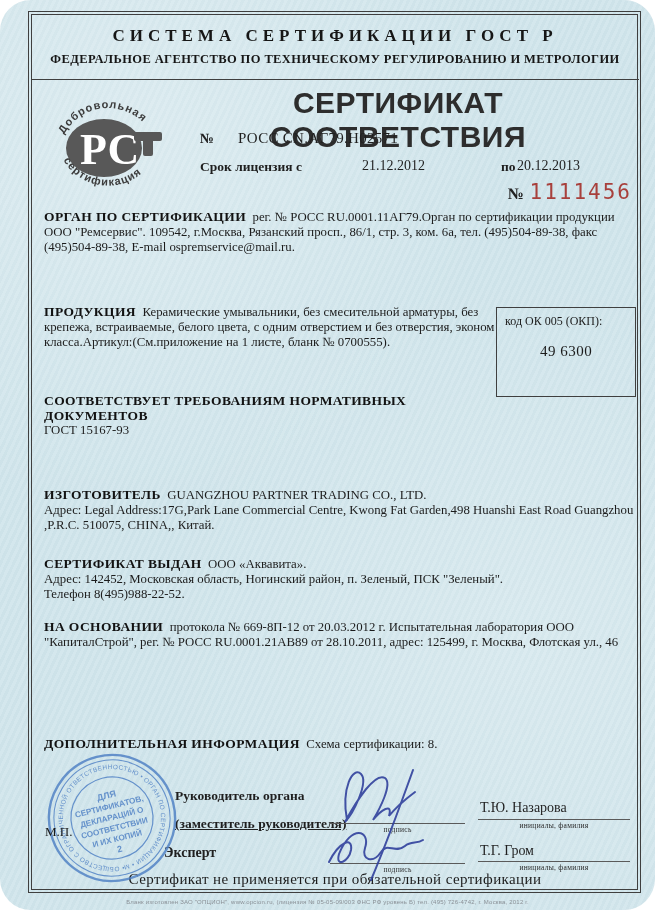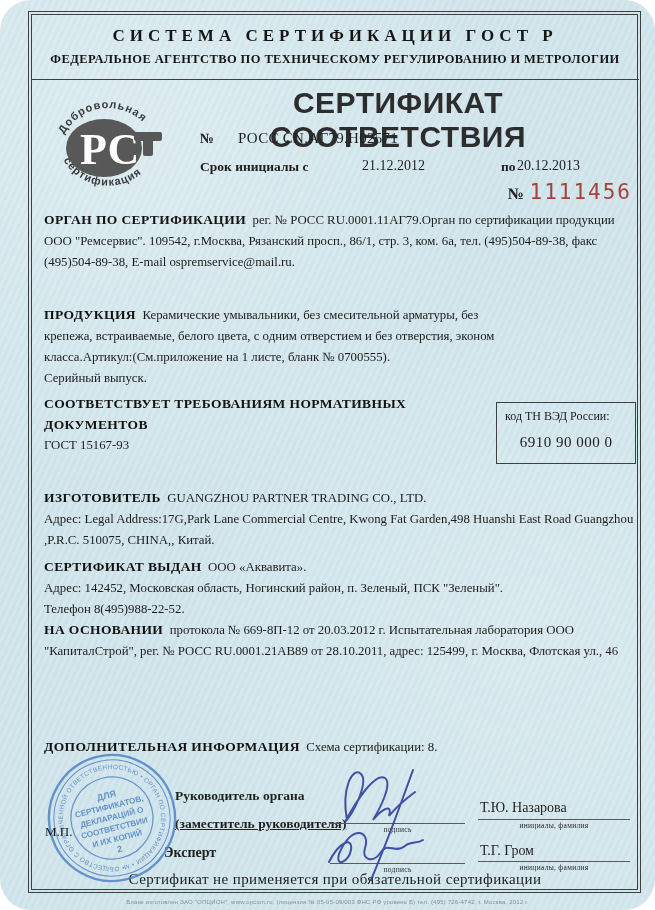--- a/index.html
+++ b/index.html
@@ -22,21 +22,21 @@
   .doc-title{left:168px; top:86px; width:460px; font-family:"Liberation Sans", sans-serif; font-weight:bold; font-size:30px; letter-spacing:.5px; color:#2d2d2d;}
   .no-label{left:200px; top:131px; font-weight:bold; font-size:14px;}
   .no-value{left:238px; top:130px; font-size:15px; letter-spacing:.3px;}
   .validity{left:200px; top:159px; font-weight:bold; font-size:13.5px;}
   .date-from{left:362px; top:158px; font-size:14px;}
   .po{left:453px; top:159px; font-weight:bold; font-size:13.5px;margin-left:48px;}
   .date-to{left:517px; top:158px; font-size:14px;}
   .blank-no{left:430px; top:180px; width:202px; text-align:right;}
   .blank-no .nsign{font-weight:bold; font-size:16px; color:#222; margin-right:6px;}
   .blank-no .digits{font-family:"DejaVu Sans Mono", monospace; font-size:21px; color:#a8403c; letter-spacing:2px;}
-  .body-block{font-size:12.8px; line-height:21px; color:#1c1c1c;}
+  .body-block{font-size:12.8px; line-height:15px; color:#1c1c1c;}
   .body-block p{margin:0;}
   .lbl{font-weight:bold; font-size:13.5px; letter-spacing:.4px; color:#121212;}
   .organ{left:44px; top:209px; width:592px;}
   .production{left:44px; top:304px; width:452px;}
   .conforms{left:44px; top:393px; width:452px;}
   .code-box{border:1.2px solid #3f3f3f; font-size:12px; color:#1c1c1c; padding:6px 8px;}
   .okp-box{left:496px; top:307px; width:122px; height:76px;}
   .tnved-box{left:496px; top:402px; width:122px; height:48px;}
   .code-box .val{display:block; text-align:center; margin-top:14px; font-size:15px; letter-spacing:.5px;}
   .tnved-box .val{margin-top:10px;}
@@ -92,47 +92,46 @@
     <text x="34" y="78" font-family="Liberation Serif, serif" font-size="44" font-weight="bold" fill="#ffffff">РС</text>
     <rect x="88" y="46" width="28" height="9" rx="2" fill="#585858"></rect>
     <rect x="97" y="46" width="10" height="24" rx="2" fill="#585858"></rect>
     <text font-family="Liberation Sans, sans-serif" font-size="11" font-weight="bold" fill="#3c3c3c" letter-spacing="1">
       <textPath href="#arcBot" startOffset="10%">сертификация</textPath>
     </text>
   </svg>
 
   <div class="abs no-label">№</div>
   <div class="abs no-value">РОСС CN.АГ79.Н02571</div>
-  <div class="abs validity">Срок инициалы с</div>
+  <div class="abs validity">Срок лицензия с</div>
   <div class="abs date-from">21.12.2012</div>
   <div class="abs po">по</div>
   <div class="abs date-to">20.12.2013</div>
   <div class="abs blank-no">
     <span class="nsign">№</span><span class="digits">1111456</span>
   </div>
 
   <div class="abs body-block organ">
     <p><span class="lbl">ОРГАН ПО СЕРТИФИКАЦИИ</span>&nbsp;&nbsp;<span>рег. № РОСС RU.0001.11АГ79.Орган по сертификации продукции ООО "Ремсервис". 109542, г.Москва, Рязанский просп., 86/1, стр. 3, ком. 6а, тел. (495)504-89-38, факс (495)504-89-38, E-mail ospremservice@mail.ru.</span></p>
   </div>
 
   <div class="abs body-block production">
     <p><span class="lbl">ПРОДУКЦИЯ</span>&nbsp;&nbsp;<span>Керамические умывальники, без смесительной арматуры, без крепежа, встраиваемые, белого цвета, с одним отверстием и без отверстия, эконом класса.Артикул:(См.приложение на 1 листе, бланк № 0700555).</span></p>
-    <p>Серийный выпуск.</p>
-  </div>
-
+  </div>
+
+  <div class="abs code-box okp-box">
+    <span>код ОК 005 (ОКП):</span>
+    <span class="val">49 6300</span>
+  </div>
 
   <div class="abs body-block conforms">
     <p class="lbl">СООТВЕТСТВУЕТ ТРЕБОВАНИЯМ НОРМАТИВНЫХ ДОКУМЕНТОВ</p>
     <p>ГОСТ 15167-93</p>
   </div>
 
-  <div class="abs code-box tnved-box">
-    <span>код ТН ВЭД России:</span>
-    <span class="val">6910 90 000 0</span>
-  </div>
 
   <div class="abs body-block manufacturer">
     <p><span class="lbl">ИЗГОТОВИТЕЛЬ</span>&nbsp;&nbsp;<span>GUANGZHOU PARTNER TRADING CO., LTD.</span></p>
     <p>Адрес: Legal Address:17G,Park Lane Commercial Centre, Kwong Fat Garden,498 Huanshi East Road Guangzhou ,P.R.C. 510075, CHINA,, Китай.</p>
   </div>
 
   <div class="abs body-block issued">
     <p><span class="lbl">СЕРТИФИКАТ ВЫДАН</span>&nbsp;&nbsp;<span>ООО «Аквавита».</span></p>
     <p>Адрес: 142452, Московская область, Ногинский район, п. Зеленый, ПСК "Зеленый".</p>
     <p>Телефон 8(495)988-22-52.</p>

